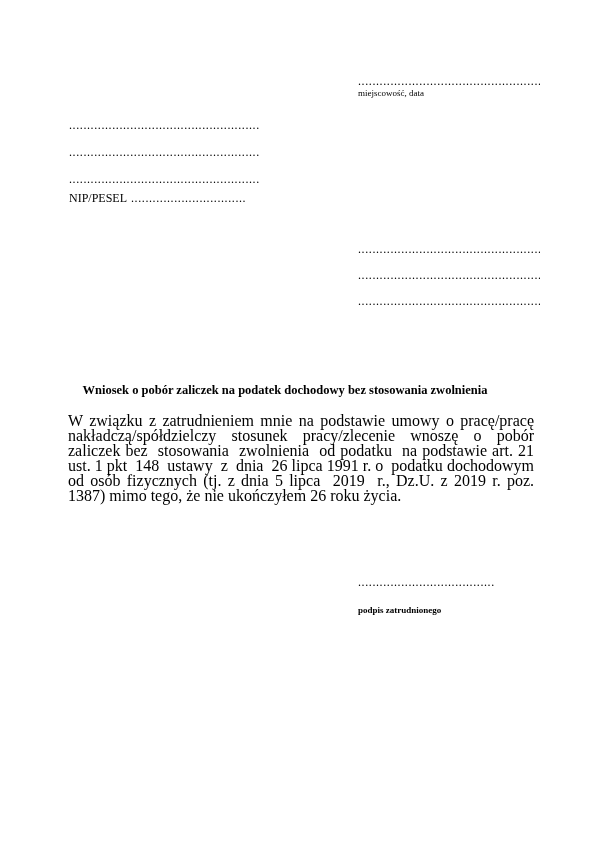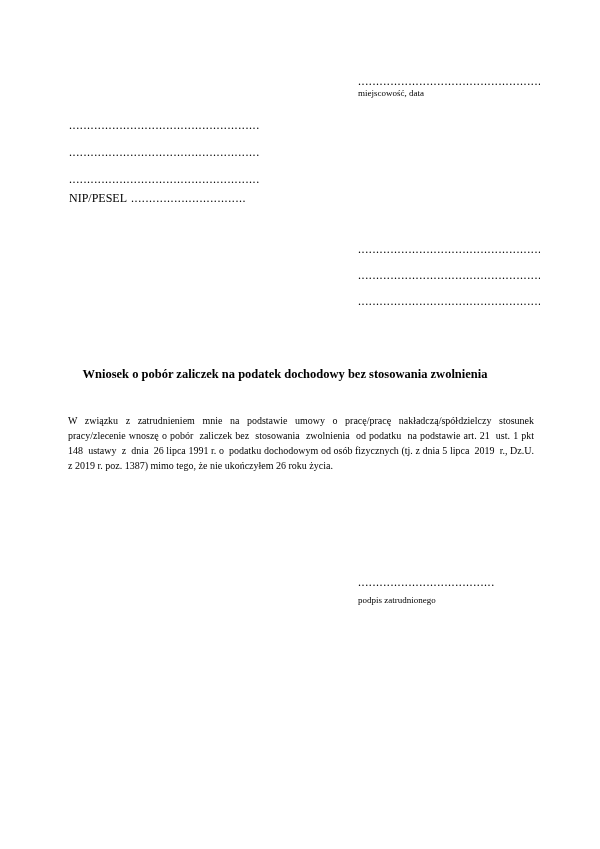--- a/index.html
+++ b/index.html
@@ -50,38 +50,38 @@
   .app-line-1 .dotline, .app-line-2 .dotline, .app-line-3 .dotline { width: 190px; }
   .nip-row { left: 69px; top: 190px; width: 190px; height: 16px; line-height: 16px; white-space: nowrap; }
   .nip-row .dotline-inline { width: 114px; margin-left: 4px; }
   
   .rcp-line-1 { left: 358px; top: 242px; width: 182px; }
   .rcp-line-2 { left: 358px; top: 268px; width: 182px; }
   .rcp-line-3 { left: 358px; top: 294px; width: 182px; }
   .rcp-line-1 .dotline, .rcp-line-2 .dotline, .rcp-line-3 .dotline { width: 182px; }
   
   .doc-title {
-    left: 20px; top: 366px; width: 530px;
+    left: 20px; top: 382px; width: 530px;
     text-align: center;
     font-weight: bold;
     font-size: 12.5px;
     line-height: 16px;
   }
   
   .body-par {
     left: 68px; top: 413px; width: 466px;
-    font-size: 10px;
+    font-size: 16px;
     line-height: 15px;
     text-align: justify;
     white-space: pre-wrap;
   }
   
   .signature { left: 358px; top: 575px; width: 136px; }
   .signature .dotline { width: 136px; }
-  .signature .caption { margin-top: 6px; }
+  .signature .caption { margin-top: 16px; font-weight: bold; }
 </style>
 </head>
 <body>
 
 <div class="page">
 
   <div class="abs place-date">
     <span class="dotline">................................................................</span>
     <span class="caption">miejscowość, data</span>
   </div>

